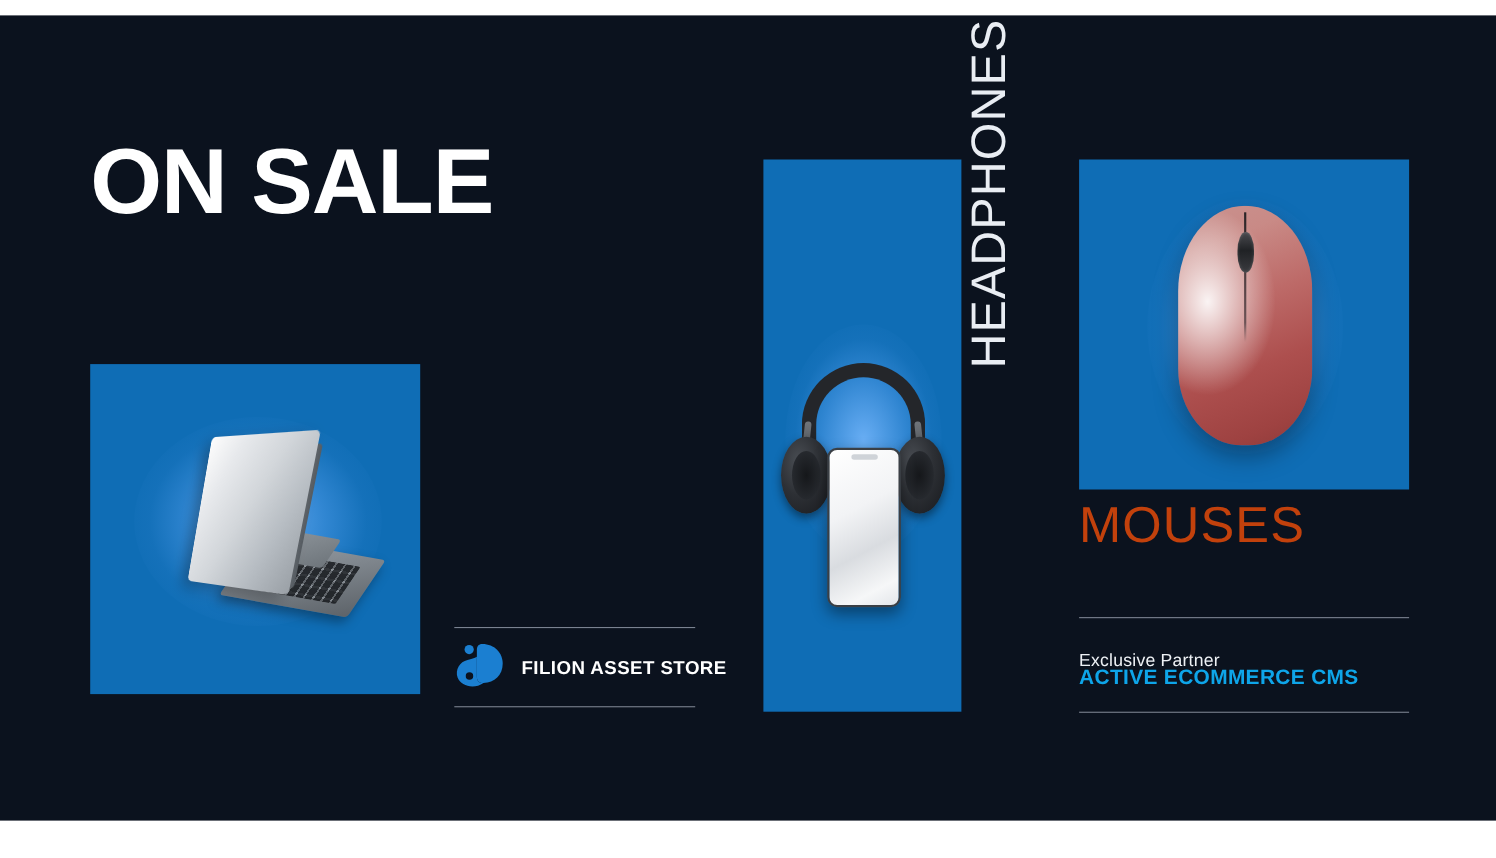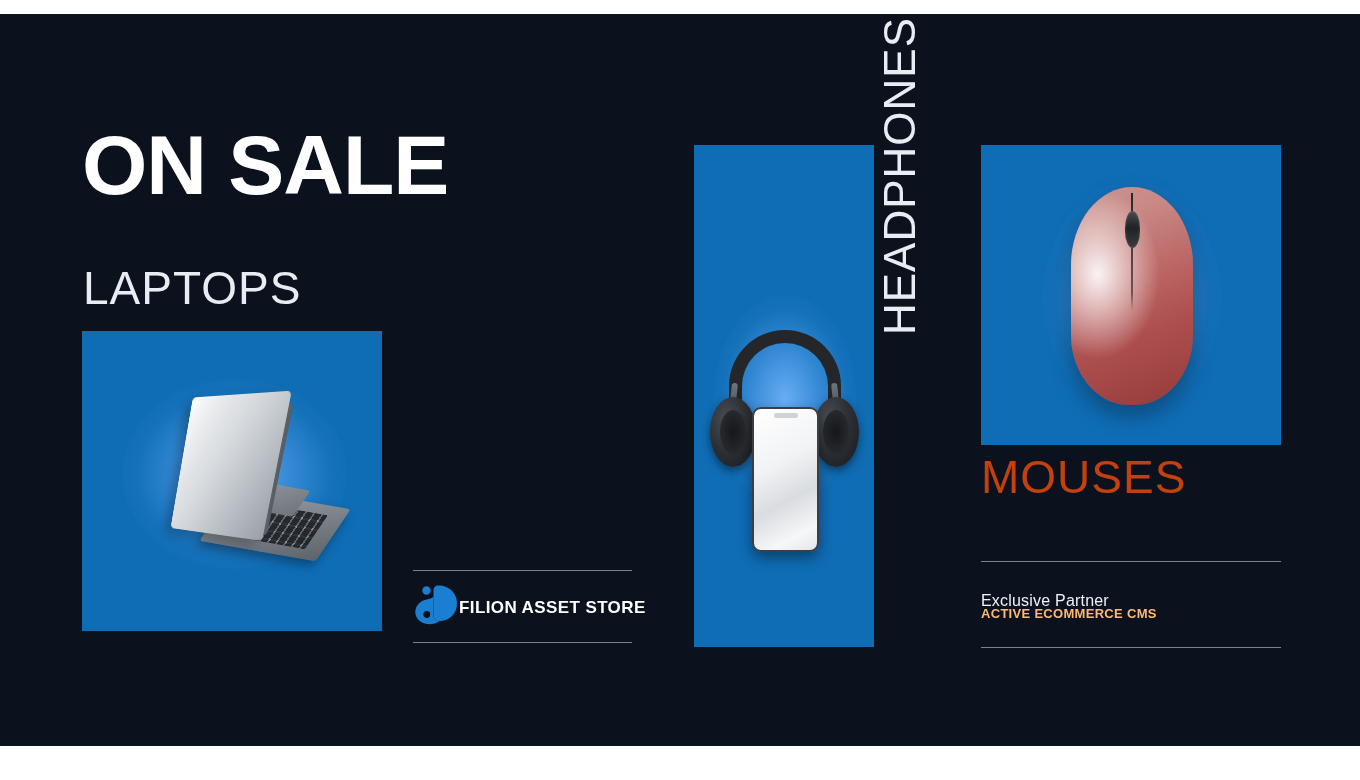--- a/index.html
+++ b/index.html
@@ -259,35 +259,35 @@
     font-size:16px;
     font-weight:400;
     color:#eef1f5;
     letter-spacing:.2px;
     white-space:nowrap;
     margin-top:13px;
   }
   .partner-name {
     position:absolute;
     left:981px; top:592px;
-    font-size:13px;
+    font-size:19px;
     font-weight:700;
-    color:#fdba74;
+    color:#0ea5e9;
     letter-spacing:.3px;
     white-space:nowrap;
   }
 
   
   .logo-lockup {
     position:absolute;
     left:413px; top:563px;
     width:219px; height:62px;
     display:flex;
     align-items:center;
-    gap:0;
+    gap:15px;
   }
   .logo-mark {
     position:relative;
     width:46px; height:50px;
     flex:0 0 auto;
   }
   .logo-text {
     font-size:17px;
     font-weight:700;
     letter-spacing:.4px;
@@ -299,21 +299,20 @@
 <body>
 
 <div class="slide">
 
   <div class="bar-top"></div>
 
   <div class="canvas">
 
     <div class="headline">ON SALE</div>
 
-    <div class="cat-laptops">LAPTOPS</div>
 
     <div class="panel panel-laptops">
       <div class="laptop-wrap">
         <div class="glow laptop-glow"></div>
         <div class="lap-base"></div>
         <div class="lap-keys"></div>
         <div class="lap-trackpad"></div>
         <div class="lap-lid-edge"></div>
         <div class="lap-lid"></div>
       </div>

